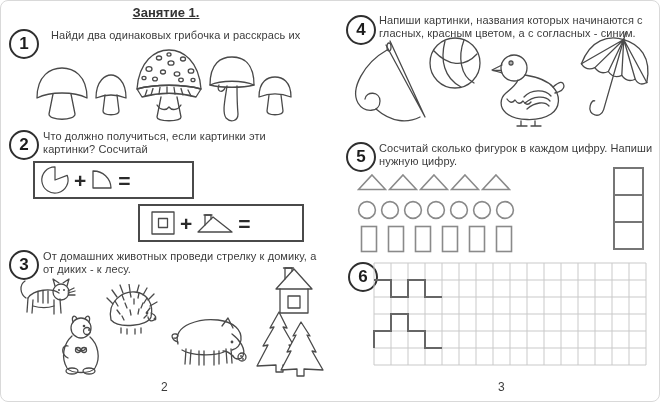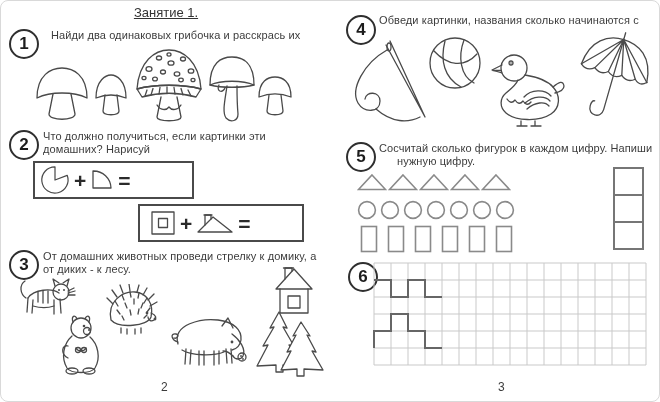--- a/index.html
+++ b/index.html
@@ -4,21 +4,21 @@
 <style>
   html,body{margin:0;padding:0;background:#fff;}
   #sheet{
     position:relative;width:658px;height:400px;background:#ffffff;
     border:1px solid #d9d9d9;border-radius:8px;overflow:hidden;
     font-family:"Liberation Sans",sans-serif;color:#3c3c3c;
   }
   .t{position:absolute;font-size:11px;line-height:13px;white-space:nowrap;letter-spacing:.1px;}
   .title{
     position:absolute;top:4px;left:0;width:330px;text-align:center;
-    font-size:13px;font-weight:normal;text-decoration:underline;color:#333;
+    font-size:13px;font-weight:bold;text-decoration:underline;color:#333;
   }
   .num{
     position:absolute;width:26px;height:26px;border:2px solid #2f2f2f;border-radius:50%;
     display:flex;align-items:center;justify-content:center;background:#fff;
     font-size:17px;font-weight:bold;color:#1c1c1c;
   }
   .box{position:absolute;border:2px solid #4a4a4a;background:#fff;display:flex;align-items:center;}
   .sym{font-size:21px;font-weight:bold;color:#2a2a2a;line-height:1;margin:0 4px;}
   .art{position:absolute;}
   .art path,.art circle,.art ellipse,.art rect,.art line,.art polyline,.art polygon{
@@ -82,21 +82,21 @@
     <path d="M20,31 C18,45 15,57 19,63 C24,68 31,66 31,59 C30,48 30,39 30,31"></path>
     <path d="M12,30 C9,36 15,39 18,33"></path>
   </svg>
   <svg class="art" style="left:256px;top:74px" width="36" height="45" viewBox="0 0 36 45">
     <path d="M2,22 C2,6 11,2 18,2 C25,2 34,6 34,22 C24,18 12,18 2,22 Z"></path>
     <path d="M12,20 L10,36 C10,41 26,41 26,36 L24,20"></path>
   </svg>
 
   <div class="num" style="left:8px;top:129px">2</div>
   <div class="t" style="left:42px;top:129px">Что должно получиться, если картинки эти</div>
-  <div class="t" style="left:42px;top:142px">домашних? Нарисуй</div>
+  <div class="t" style="left:42px;top:142px">картинки? Сосчитай</div>
 
   <div class="box" style="left:32px;top:160px;width:152px;height:34px;padding-left:5px">
     <svg class="artx art" style="position:static" width="30" height="30" viewBox="0 0 32 32">
       <path d="M16,16 L16,2 A14 14 0 1 0 29,11 Z"></path>
     </svg>
     <span class="sym">+</span>
     <svg class="art" style="position:static" width="24" height="22" viewBox="0 0 24 22">
       <path d="M3,2 A17.5 17.5 0 0 1 21,19 L3,19 Z"></path>
     </svg>
     <span class="sym">=</span>
@@ -178,21 +178,22 @@
     <rect x="15" y="33" width="12" height="12"></rect>
   </svg>
   <svg class="art" style="left:254px;top:309px" width="70" height="67" viewBox="0 0 70 67">
     <path class="wh" d="M24,2 L15,18 L19,17 L8,36 L13,35 L2,56 L21,55 L21,62 L28,62 L28,55 L45,56 L34,35 L39,36 L28,17 L32,18 Z"></path>
     <path class="wh" d="M46,12 L38,26 L41,25 L32,42 L36,41 L26,60 L42,59 L42,66 L49,66 L49,59 L68,60 L57,41 L61,42 L52,25 L55,26 Z"></path>
   </svg>
 
   <div class="pagenum" style="left:160px;top:379px">2</div>
 
   <div class="num" style="left:345px;top:14px">4</div>
-  <div class="t" style="left:378px;top:13px">Обведи картинки, названия сколько начинаются с</div>
+  <div class="t" style="left:378px;top:13px">Напиши картинки, названия которых начинаются с</div>
+  <div class="t" style="left:378px;top:26px">гласных, красным цветом, а с согласных - синим.</div>
 
   <svg class="art" style="left:347px;top:38px" width="80" height="86" viewBox="0 0 80 86">
     <path d="M42,2 L77,78 L38,6"></path>
     <ellipse cx="41" cy="8" rx="2" ry="4"></ellipse>
     <path d="M39,11 C16,24 2,50 10,64 C16,74 32,74 32,62 C32,52 18,52 17,60"></path>
     <path d="M28,70 C44,84 60,84 72,78"></path>
   </svg>
   <svg class="art" style="left:427px;top:35px" width="56" height="55" viewBox="0 0 56 55">
     <circle cx="27" cy="27" r="25"></circle>
     <path d="M6,15 C20,30 36,32 49,18"></path>
@@ -216,21 +217,21 @@
       <path d="M40,0 L40,7"></path>
       <path d="M6,42 C8,16 24,7 40,7 C56,7 72,16 74,42"></path>
       <path d="M6,42 Q13,48 20,42 Q27,48 34,42 Q41,48 48,42 Q55,48 62,42 Q68,48 74,42"></path>
       <path d="M40,7 L6,42 M40,7 L20,42 M40,7 L34,42 M40,7 L48,42 M40,7 L62,42 M40,7 L74,42"></path>
       <path d="M40,7 L40,80 C40,90 26,90 26,80 C26,76 27,74 29,74"></path>
     </g>
   </svg>
 
   <div class="num" style="left:345px;top:141px">5</div>
   <div class="t" style="left:378px;top:141px">Сосчитай сколько фигурок в каждом цифру. Напиши</div>
-  <div class="t" style="left:396px;top:154px">нужную цифру.</div>
+  <div class="t" style="left:378px;top:154px">нужную цифру.</div>
 
   <div class="shape-row" style="left:356px;top:172px;gap:1px">
       <svg width="30" height="18" viewBox="0 0 30 18">
         <polygon points="15,2 28.5,16.5 1.5,16.5" fill="#fff" stroke="#8a8a8a" stroke-width="1.6"></polygon>
       </svg>
       <svg width="30" height="18" viewBox="0 0 30 18">
         <polygon points="15,2 28.5,16.5 1.5,16.5" fill="#fff" stroke="#8a8a8a" stroke-width="1.6"></polygon>
       </svg>
       <svg width="30" height="18" viewBox="0 0 30 18">
         <polygon points="15,2 28.5,16.5 1.5,16.5" fill="#fff" stroke="#8a8a8a" stroke-width="1.6"></polygon>

